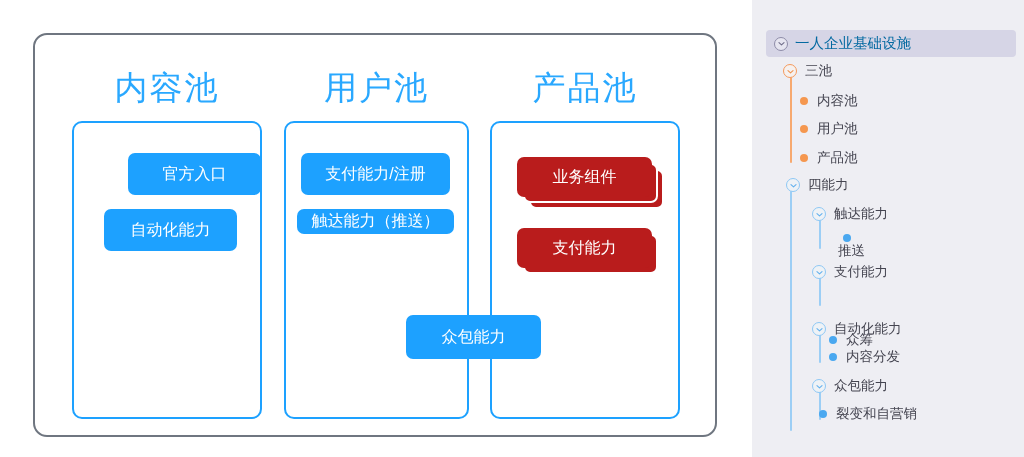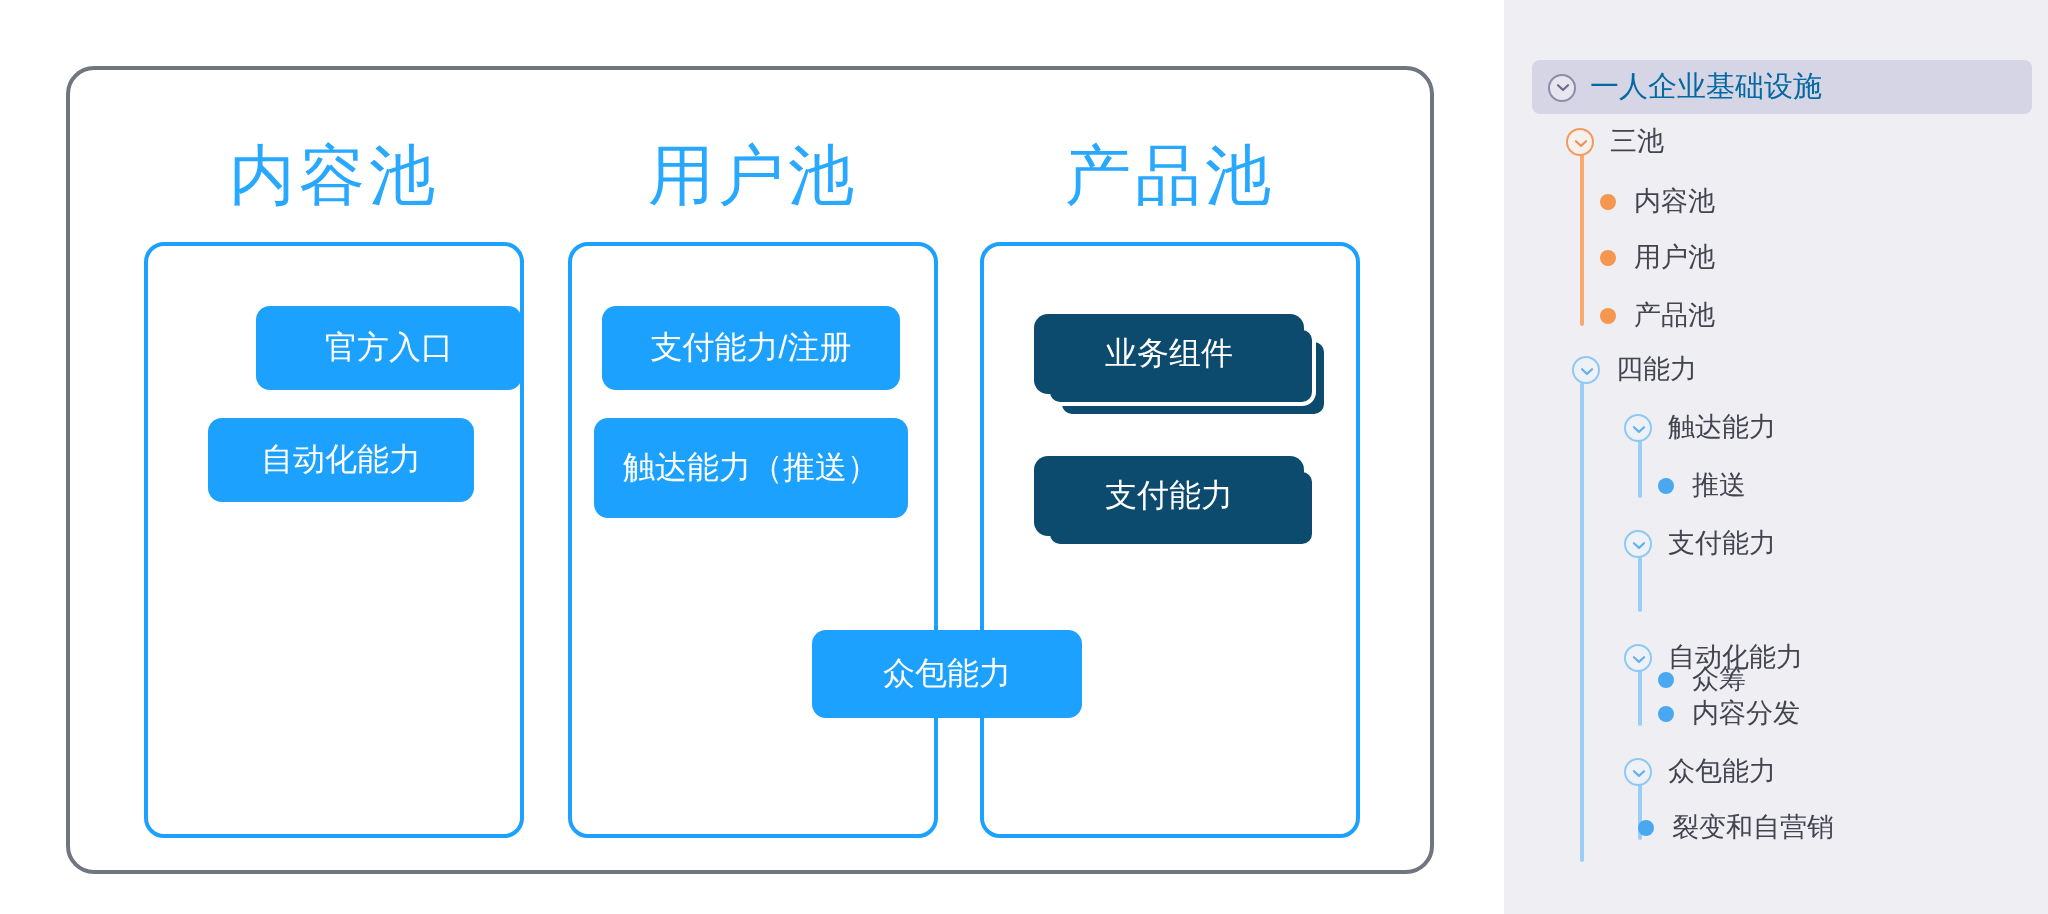--- a/index.html
+++ b/index.html
@@ -72,21 +72,21 @@
     display: flex;
     align-items: center;
     justify-content: center;
     white-space: nowrap;
     z-index: 4;
   }
   .chip-stack { position: absolute; z-index: 4; }
   .chip-stack .layer {
     position: absolute;
     box-sizing: border-box;
-    background: #0c4a6e;
+    background: #b91c1c;
     border: 2px solid #ffffff;
     border-radius: 7px;
   }
   .chip-stack .layer.l2 { left: 12px; top: 12px; z-index: 1; }
   .chip-stack .layer.l1 { left: 6px;  top: 6px;  z-index: 2; }
   .chip-stack .layer.l0 {
     left: 0; top: 0; z-index: 3;
     color: #ffffff;
     font-size: 16px;
     display: flex;
@@ -173,21 +173,21 @@
     <div class="pool-title" id="pool-title-2">产品池</div>
 
     <div class="pool-column" id="pool-col-0"></div>
     <div class="pool-column" id="pool-col-1"></div>
     <div class="pool-column" id="pool-col-2"></div>
 
     <div class="chip" style="left:104px; top:153px; width:133px; height:42px;margin-left:24px;">官方入口</div>
     <div class="chip" style="left:104px; top:209px; width:133px; height:42px;">自动化能力</div>
 
     <div class="chip" style="left:301px; top:153px; width:149px; height:42px;">支付能力/注册</div>
-    <div class="chip" style="left:297px; top:209px; width:157px; height:50px;text-align:right;">触达能力（推送）</div>
+    <div class="chip" style="left:297px; top:209px; width:157px; height:25px;text-align:right;">触达能力（推送）</div>
 
     <div class="chip-stack" style="left:517px; top:157px; width:135px; height:40px;">
       <div class="layer l2" style="width:135px; height:40px;"></div>
       <div class="layer l1" style="width:135px; height:40px;"></div>
       <div class="layer l0" style="width:135px; height:40px;">业务组件</div>
     </div>
 
     <div class="chip-stack" style="left:517px; top:228px; width:135px; height:40px;">
       <div class="layer l1" style="width:135px; height:40px;"></div>
       <div class="layer l0" style="width:135px; height:40px;">支付能力</div>
@@ -246,21 +246,21 @@
     </div>
 
     <div class="tree-node" style="left:60px; top:205px;">
       <span class="caret blue">
         <svg width="9" height="9" viewBox="0 0 10 10">
             <path d="M2.2 4 L5 6.6 L7.8 4" fill="none" stroke="#62b0ee" stroke-width="1.2" stroke-linecap="round" stroke-linejoin="round"></path>
           </svg>
       </span>
       <span class="node-label">触达能力</span>
     </div>
-    <div class="tree-node leaf" style="left:77px; top:234px;">
+    <div class="tree-node leaf" style="left:77px; top:234px;flex-direction:column;">
       <span class="dot blue"></span>
       <span class="node-label">推送</span>
     </div>
 
     <div class="tree-node" style="left:60px; top:263px;">
       <span class="caret blue">
         <svg width="9" height="9" viewBox="0 0 10 10">
             <path d="M2.2 4 L5 6.6 L7.8 4" fill="none" stroke="#62b0ee" stroke-width="1.2" stroke-linecap="round" stroke-linejoin="round"></path>
           </svg>
       </span>

